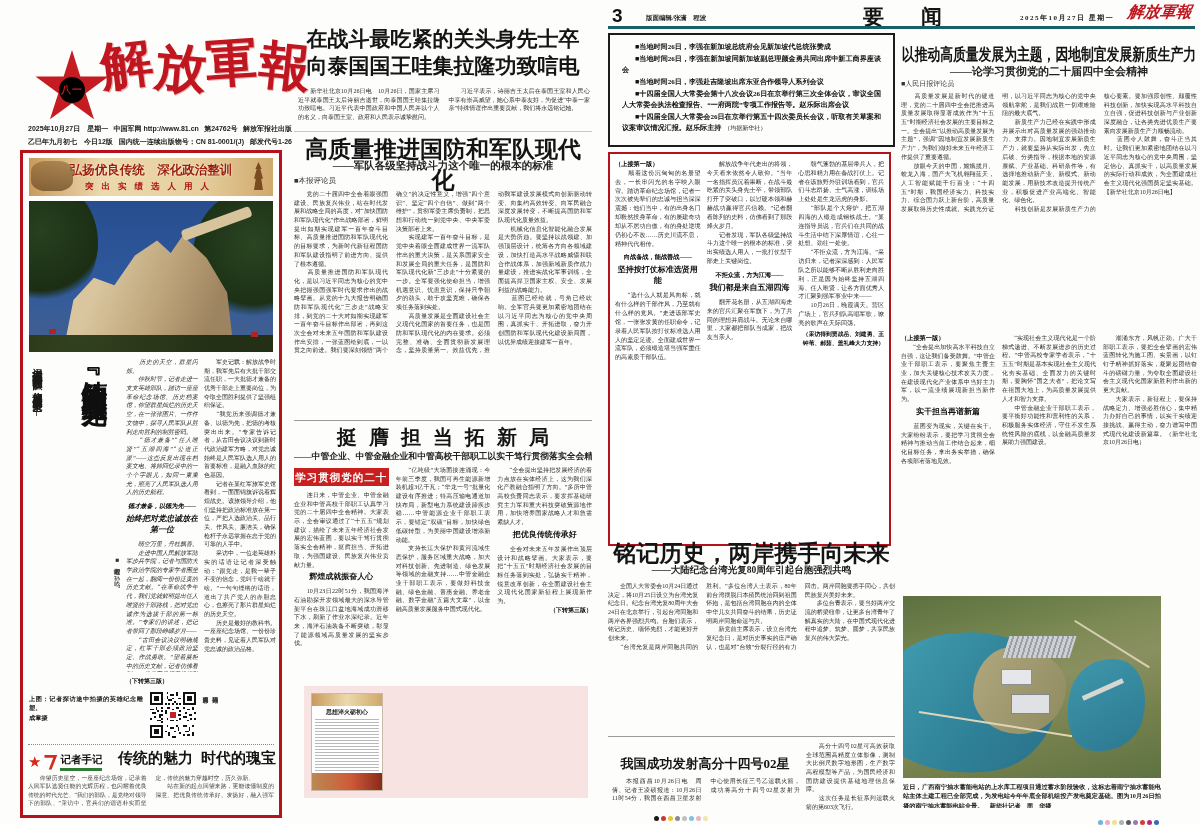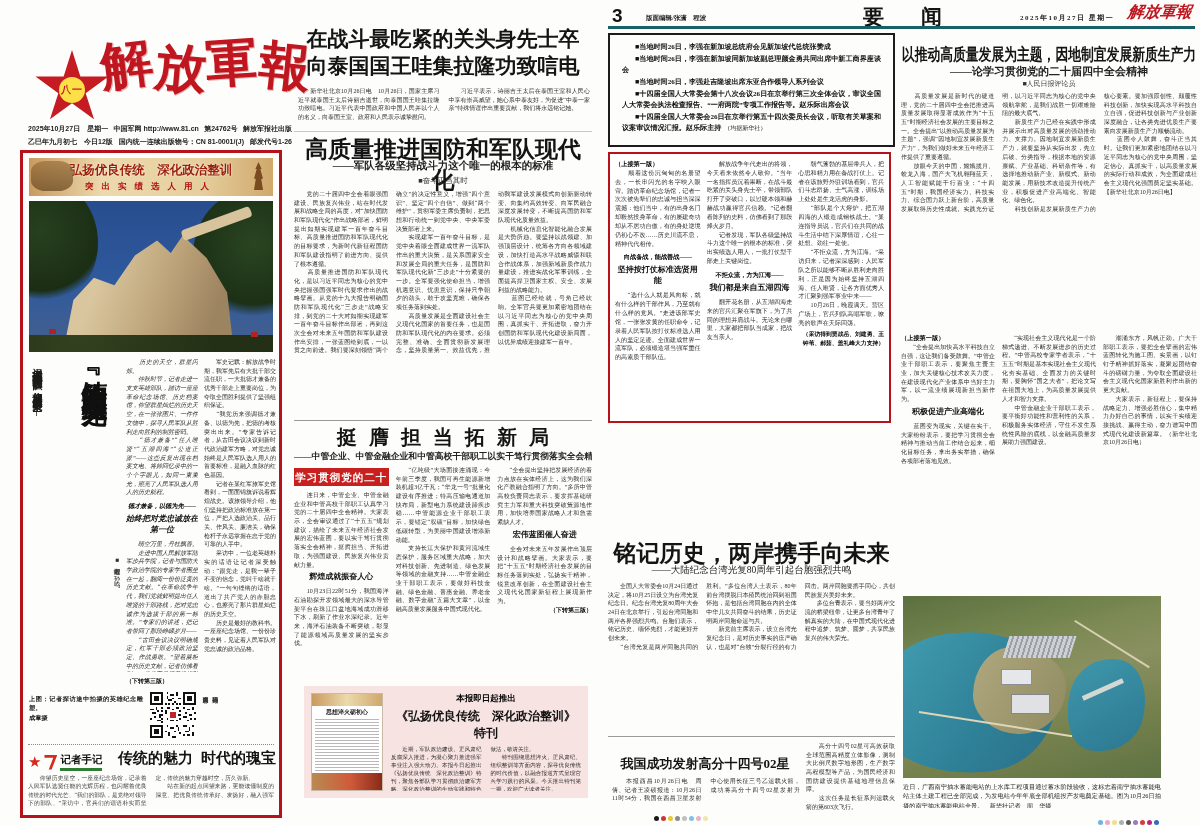--- a/index.html
+++ b/index.html
@@ -7,53 +7,53 @@
   body{font-family:"Liberation Serif","DejaVu Serif",serif;}
   #root{position:relative;width:1200px;height:825px;margin:0 auto;background:#fdfdfb;overflow:hidden;}
   .abs{position:absolute;}
   .bodytext{font-size:6px;line-height:1.45;text-align:justify;color:#2b2b2b;white-space:pre-line;overflow:hidden;}
   .cols2{column-count:2;column-gap:9px;}
   .cols3{column-count:3;column-gap:8px;}
   .flexcols{display:flex;gap:7px;}
   .flexcols>div{flex:1;overflow:hidden;}
   .headline{font-weight:900;color:#141414;text-align:center;font-family:"Liberation Serif","DejaVu Serif",serif;}
   .subtitle{font-weight:700;text-align:center;color:#222;white-space:nowrap;overflow:hidden;}
-  .byline{text-align:center;color:#333;}
+  .byline{color:#333;}
   .vert{writing-mode:vertical-rl;}
   .subhead-lead{font-size:6.2px;font-weight:700;text-align:center;margin-top:5px;}
   .subhead-main{font-size:8px;font-weight:700;text-align:center;margin:2px 0 5px;color:#111;}
   .jumpline{font-weight:700;}
   .redframe{border:3px solid #b5121b;}
   .redbox{border:2.5px solid #b5121b;background:#fff;}
   .redlabel{background:#c81f1f;color:#fff;font-family:"Liberation Sans","DejaVu Sans",sans-serif;font-weight:700;text-align:center;height:18px;line-height:18px;font-size:10.5px;margin:2px 0 5px;letter-spacing:1px;}
   .dot{width:5px;height:5px;border-radius:50%;display:inline-block;margin-right:2px;vertical-align:middle;}
   .mast-char{display:inline-block;font-weight:900;color:#bf161f;text-shadow:1px 1px 0 #e8b0b0;}
   .mast-char:nth-child(1){transform:rotate(-7deg) translateY(2px);}
   .mast-char:nth-child(2){transform:rotate(5deg) translateY(6px);}
   .mast-char:nth-child(3){transform:rotate(-4deg);}
   .mast-char:nth-child(4){transform:rotate(6deg) translateY(4px);}
   .info-row{display:flex;justify-content:space-between;font-size:7px;font-weight:700;color:#222;white-space:nowrap;font-family:"Liberation Sans","DejaVu Sans",sans-serif;}
   .brief-item{text-indent:13px;margin-bottom:1px;}
   .brief-src{font-size:6px;font-weight:400;margin-left:3px;}
   .script-logo{font-style:italic;font-weight:900;color:#bf161f;transform:skewX(-8deg);display:inline-block;}
-  .kaiti{font-weight:400;}
+  .kaiti{font-weight:700;}
   .photo{overflow:hidden;position:absolute;}
   .tree{position:absolute;border-radius:50%;}
   .caption{font-size:6.2px;line-height:1.5;text-align:justify;color:#222;white-space:pre-line;overflow:hidden;}
 </style>
 </head>
 <body>
 
 <div id="root">
 
   <div class="abs" style="left:0;top:0;width:600px;height:825px;">
 
     <div class="abs" style="left:34px;top:50px;width:76px;height:76px;">
       <div class="abs" style="left:0;top:0;width:76px;height:76px;background:#c41c22;clip-path:polygon(50% 0%,61% 35%,98% 35%,68% 57%,79% 91%,50% 70%,21% 91%,32% 57%,2% 35%,39% 35%);"></div>
-      <div class="abs" style="left:25px;top:27px;width:26px;height:26px;background:#fde047;border-radius:50%;text-align:center;">
+      <div class="abs" style="left:25px;top:27px;width:26px;height:26px;background:#000000;border-radius:50%;text-align:center;">
         <span style="font-size:10px;font-weight:900;color:#c41c22;line-height:26px;letter-spacing:1px;">八一</span>
       </div>
     </div>
 
     <div class="abs" style="left:102px;top:28px;width:202px;height:94px;display:flex;justify-content:space-between;font-size:52px;">
       <span class="mast-char">解</span>
       <span class="mast-char">放</span>
       <span class="mast-char">軍</span>
       <span class="mast-char">報</span>
     </div>
@@ -216,21 +216,21 @@
     </div>
     <div class="abs" style="left:118px;top:749px;width:158px;display:flex;justify-content:space-between;font-size:15px;font-weight:900;color:#141414;">
       <span>传统的魅力</span>
       <span>时代的瑰宝</span>
     </div>
     <div class="abs bodytext cols2" style="left:28px;top:774px;width:246px;height:40px;font-size:5.8px;color:#3c3c3c;">　　仰望历史星空，一座座纪念场馆，记录着人民军队选贤任能的光辉历程，也闪耀着优良传统的时代光芒。“我们的部队，是党绝对领导下的部队。”采访中，官兵们的话语朴实而坚定，传统的魅力穿越时空，历久弥新。
 　　站在新的起点回望来路，更能读懂制度的深意。把优良传统传承好、发扬好，融入强军实践、化为行动自觉，是我们这一代革命军人的使命所系，也是时代赋予的责任与荣光。</div>
 
     <div class="abs headline" style="left:294px;top:134px;width:298px;font-size:23px;">高质量推进国防和军队现代化</div>
     <div class="abs subtitle" style="left:294px;top:159px;width:298px;font-size:10.5px;">——军队各级坚持战斗力这个唯一的根本的标准</div>
-    <div class="abs byline" style="left:294px;top:176px;width:298px;font-size:7.5px;">■奋斗正当其时</div>
+    <div class="abs byline" style="left:294px;top:176px;width:298px;font-size:7.5px;">■本报评论员</div>
     <div class="abs bodytext cols3" style="left:294px;top:190px;width:298px;height:226px;">　　党的二十届四中全会着眼强国建设、民族复兴伟业，站在时代发展和战略全局的高度，对“加快国防和军队现代化”作出战略部署，鲜明提出如期实现建军一百年奋斗目标、高质量推进国防和军队现代化的目标要求，为新时代新征程国防和军队建设指明了前进方向、提供了根本遵循。
 　　高质量推进国防和军队现代化，是以习近平同志为核心的党中央把握强国强军时代要求作出的战略擘画。从党的十九大报告明确国防和军队现代化“三步走”战略安排，到党的二十大对如期实现建军一百年奋斗目标作出部署，再到这次全会对未来五年国防和军队建设作出安排，一张蓝图绘到底，一以贯之向前进。我们要深刻领悟“两个确立”的决定性意义，增强“四个意识”、坚定“四个自信”、做到“两个维护”，贯彻军委主席负责制，把思想和行动统一到党中央、中央军委决策部署上来。
 　　实现建军一百年奋斗目标，是党中央着眼全面建成世界一流军队作出的重大决策，是关系国家安全和发展全局的重大任务，是国防和军队现代化新“三步走”十分紧要的一步。全军要强化使命担当，增强机遇意识、忧患意识，保持只争朝夕的劲头，敢于攻坚克难，确保各项任务落到实处。
 　　高质量发展是全面建设社会主义现代化国家的首要任务，也是国防和军队现代化的内在要求。必须完整、准确、全面贯彻新发展理念，坚持质量第一、效益优先，推动我军建设发展模式向创新驱动转变、向集约高效转变、向军民融合深度发展转变，不断提高国防和军队现代化质量效益。
 　　机械化信息化智能化融合发展是大势所趋。要坚持以战领建、加强顶层设计，统筹各方向各领域建设，加快打造高水平战略威慑和联合作战体系，加强新域新质作战力量建设，推进实战化军事训练，全面提高捍卫国家主权、安全、发展利益的战略能力。
 　　蓝图已经绘就，号角已经吹响。全军官兵要更加紧密地团结在以习近平同志为核心的党中央周围，真抓实干、开拓进取，奋力开创国防和军队现代化建设新局面，以优异成绩迎接建军一百年。</div>
     <div class="abs" style="left:294px;top:420px;width:298px;border-top:1px solid #9a9a9a;"></div>
 
     <div class="abs headline" style="left:294px;top:424px;width:298px;font-size:20px;letter-spacing:12px;text-indent:12px;">挺膺担当拓新局</div>
     <div class="abs subtitle" style="left:294px;top:451px;width:298px;font-size:8.8px;">——中管企业、中管金融企业和中管高校干部职工以实干笃行贯彻落实全会精神</div>
@@ -238,39 +238,33 @@
       <div>
         <div class="redlabel">学习贯彻党的二十届四中全会精神</div>
         <div class="bodytext">　　连日来，中管企业、中管金融企业和中管高校干部职工认真学习党的二十届四中全会精神。大家表示，全会审议通过了“十五五”规划建议，描绘了未来五年经济社会发展的宏伟蓝图，要以实干笃行贯彻落实全会精神，挺膺担当、开拓进取，为强国建设、民族复兴伟业贡献力量。</div>
         <div class="subhead-main">辉煌成就振奋人心</div>
         <div class="bodytext">　　10月23日22时51分，我国海洋石油勘探开发领域最大的深水导管架平台在珠江口盆地海域成功滑移下水，刷新了作业水深纪录。近年来，海洋石油装备不断突破，彰显了能源领域高质量发展的坚实步伐。</div>
       </div>
       <div class="bodytext">　　“亿吨级”大场面接连涌现：今年前三季度，我国可再生能源新增装机超3亿千瓦；“华龙一号”批量化建设有序推进；特高压输电通道加快布局，新型电力系统建设蹄疾步稳……中管能源企业干部职工表示，要锚定“双碳”目标，加快绿色低碳转型，为美丽中国建设增添新动能。
 　　支持长江大保护和黄河流域生态保护，服务区域重大战略，加大对科技创新、先进制造、绿色发展等领域的金融支持……中管金融企业干部职工表示，要做好科技金融、绿色金融、普惠金融、养老金融、数字金融“五篇大文章”，以金融高质量发展服务中国式现代化。</div>
       <div>
         <div class="bodytext">　　“全会提出坚持把发展经济的着力点放在实体经济上，这为我们深化产教融合指明了方向。”多所中管高校负责同志表示，要发挥基础研究主力军和重大科技突破策源地作用，加快培养国家战略人才和急需紧缺人才。</div>
-        <div class="subhead-main">宏伟蓝图催人奋进</div>
+        <div class="subhead-main">把优良传统传承好</div>
         <div class="bodytext">　　全会对未来五年发展作出顶层设计和战略擘画。大家表示，要把“十五五”时期经济社会发展的目标任务落到实处，弘扬实干精神，锐意改革创新，在全面建设社会主义现代化国家新征程上展现新作为。</div>
         <div class="jumpline" style="font-size:6px;text-align:right;">（下转第三版）</div>
       </div>
     </div>
 
     <div class="abs" style="left:304px;top:686px;width:284px;height:112px;background:#f7e3e2;display:flex;gap:8px;padding:7px;">
       <div style="width:72px;height:98px;background:#fff;border:1px solid #c9b9a9;overflow:hidden;flex:none;">
         <div style="height:12px;background:linear-gradient(90deg,#c99a5e,#ecd9ad,#cfa86b);"></div>
         <div style="font-size:6px;font-weight:900;text-align:center;margin:2px 0;color:#222;">思想淬火砺初心</div>
         <div style="height:52px;margin:0 3px;background:repeating-linear-gradient(#b9b9b9 0 1px,transparent 1px 3px);"></div>
         <div style="height:18px;margin-top:2px;background:linear-gradient(90deg,#b98a52,#cf5a3a 55%,#8a2a1a);"></div>
       </div>
-      <div style="flex:1;overflow:hidden;">
-        <div style="font-size:8.5px;font-weight:700;text-align:center;">本报即日起推出</div>
-        <div style="font-size:12px;font-weight:900;text-align:center;margin:3px 0 4px;color:#101010;">《弘扬优良传统　深化政治整训》特刊</div>
-        <div class="bodytext cols2" style="height:58px;font-size:5.5px;">　　近期，军队政治建设、正风肃纪反腐深入推进，为凝心聚力推进强军事业注入强大动力。本报今日起推出《弘扬优良传统　深化政治整训》特刊，聚焦各部队学习贯彻政治建军方略、深化政治整训的生动实践和特色做法，敬请关注。
-　　特刊围绕思想淬火、正风肃纪、组织整训等方面内容，探寻优良传统的时代价值，以融合报道方式呈现官兵学习践行的风采。今天推出特刊第一期，欢迎广大读者关注。</div>
-      </div>
     </div>
   </div>
 
   <div class="abs" style="left:600px;top:0;width:600px;height:825px;">
 
     <div class="abs" style="left:12px;top:5px;font-size:19px;font-weight:900;font-family:'Liberation Sans','DejaVu Sans',sans-serif;color:#111;">3</div>
     <div class="abs" style="left:46px;top:14px;font-size:6.5px;color:#222;font-weight:700;">版面编辑/张潇　程波</div>
     <div class="abs headline" style="left:240px;top:3px;width:125px;font-size:21px;letter-spacing:8px;text-indent:8px;">要　闻</div>
     <div class="abs" style="left:420px;top:13px;font-size:7px;letter-spacing:1.5px;color:#222;font-weight:700;">2025年10月27日 星期一</div>
     <div class="abs" style="left:528px;top:2px;">
@@ -279,21 +273,21 @@
     <div class="abs" style="left:8px;top:26px;width:587px;height:3px;background:#176066;"></div>
 
     <div class="abs" style="left:8px;top:33px;width:287px;height:114px;border:2px solid #1c1c1c;padding:7px 12px;font-size:7.1px;font-weight:700;line-height:1.55;text-align:justify;color:#111;overflow:hidden;">
       <div class="brief-item">■当地时间26日，李强在新加坡总统府会见新加坡代总统张赞成</div>
       <div class="brief-item">■当地时间26日，李强在新加坡同新加坡副总理颜金勇共同出席中新工商界座谈会</div>
       <div class="brief-item">■当地时间26日，李强赴吉隆坡出席东亚合作领导人系列会议</div>
       <div class="brief-item">■十四届全国人大常委会第十八次会议26日在京举行第三次全体会议，审议全国人大常委会执法检查报告、“一府两院”专项工作报告等。赵乐际出席会议</div>
       <div class="brief-item"><span>■十四届全国人大常委会26日在京举行第五十四次委员长会议，听取有关草案和议案审议情况汇报。赵乐际主持</span><span class="brief-src">（均据新华社）</span></div>
     </div>
 
-    <div class="abs redbox flexcols" style="left:8px;top:152px;width:283px;height:271px;padding:6px 5px;gap:6px;">
+    <div class="abs redbox flexcols" style="left:8px;top:152px;width:283px;height:394px;padding:6px 5px;gap:6px;">
       <div>
         <div class="jumpline" style="font-size:6.2px;">（上接第一版）</div>
         <div class="bodytext" style="font-size:6.1px;">　　顺着这份沉甸甸的名册望去，一长串闪光的名字映入眼帘。踏访革命纪念场馆，记者一次次被先辈们的忠诚与担当深深震撼：他们当中，有的出身名门却毅然投身革命，有的屡建奇功却从不居功自傲，有的身处逆境仍初心不改……历史川流不息，精神代代相传。</div>
         <div class="subhead-lead">向战备战，能战善战——</div>
         <div class="subhead-main">坚持按打仗标准选贤用能</div>
         <div class="bodytext" style="font-size:6.1px;">　　“选什么人就是风向标，就有什么样的干部作风，乃至就有什么样的党风。”走进该部军史馆，一张张发黄的任职命令，记录着人民军队按打仗标准选人用人的坚定足迹。全面建成世界一流军队，必须锻造堪当强军重任的高素质干部队伍。</div>
       </div>
       <div>
         <div class="bodytext" style="font-size:6.1px;">　　解放战争年代走出的将领，今天看来依然令人敬仰。“当年一名指挥员沉着果断，在战斗最吃紧的关头身先士卒，带领部队打开了突破口，以过硬本领和赫赫战功赢得官兵信赖。”记者翻看陈列的史料，仿佛看到了那段烽火岁月。
 　　记者发现，军队各级坚持战斗力这个唯一的根本的标准，突出实绩选人用人，一批打仗型干部走上关键岗位。</div>
@@ -332,21 +326,21 @@
     <div class="abs bodytext cols3" style="left:301px;top:92px;width:296px;height:236px;">　　高质量发展是新时代的硬道理，党的二十届四中全会把推进高质量发展取得显著成效作为“十五五”时期经济社会发展的主要目标之一。全会提出“以推动高质量发展为主题”，强调“因地制宜发展新质生产力”，为我们做好未来五年经济工作提供了重要遵循。
 　　放眼今天的中国，嫦娥揽月、蛟龙入海，国产大飞机翱翔蓝天，人工智能赋能千行百业：“十四五”时期，我国经济实力、科技实力、综合国力跃上新台阶，高质量发展取得历史性成就。实践充分证明，以习近平同志为核心的党中央领航掌舵，是我们战胜一切艰难险阻的最大底气。
 　　新质生产力已经在实践中形成并展示出对高质量发展的强劲推动力、支撑力。因地制宜发展新质生产力，就要坚持从实际出发，先立后破、分类指导，根据本地的资源禀赋、产业基础、科研条件等，有选择地推动新产业、新模式、新动能发展，用新技术改造提升传统产业，积极促进产业高端化、智能化、绿色化。
 　　科技创新是发展新质生产力的核心要素。要加强原创性、颠覆性科技创新，加快实现高水平科技自立自强，促进科技创新与产业创新深度融合，让各类先进优质生产要素向发展新质生产力顺畅流动。
 　　蓝图令人鼓舞，奋斗正当其时。让我们更加紧密地团结在以习近平同志为核心的党中央周围，坚定信心、真抓实干，以高质量发展的实际行动和成效，为全面建成社会主义现代化强国奠定坚实基础。【新华社北京10月26日电】</div>
 
     <div class="abs flexcols" style="left:301px;top:334px;width:296px;height:258px;">
       <div>
         <div class="jumpline" style="font-size:6.2px;">（上接第一版）</div>
         <div class="bodytext">　　“全会提出加快高水平科技自立自强，这让我们备受鼓舞。”中管企业干部职工表示，要聚焦主责主业，加大关键核心技术攻关力度，在建设现代化产业体系中当好主力军，以一流业绩展现新担当新作为。</div>
-        <div class="subhead-main">积极促进产业高端化</div>
+        <div class="subhead-main">实干担当再谱新篇</div>
         <div class="bodytext">　　蓝图变为现实，关键在实干。大家纷纷表示，要把学习贯彻全会精神与推动当前工作结合起来，细化目标任务，拿出务实举措，确保各项部署落地见效。</div>
       </div>
       <div class="bodytext">　　“实现社会主义现代化是一个阶梯式递进、不断发展进步的历史过程。”中管高校专家学者表示，“十五五”时期是基本实现社会主义现代化夯实基础、全面发力的关键时期，要胸怀“国之大者”，把论文写在祖国大地上，为高质量发展提供人才和智力支撑。
 　　中管金融企业干部职工表示，要平衡好功能性和营利性的关系，积极服务实体经济，守住不发生系统性风险的底线，以金融高质量发展助力强国建设。</div>
       <div class="bodytext">　　潮涌东方，风帆正劲。广大干部职工表示，要把全会擘画的宏伟蓝图转化为施工图、实景画，以钉钉子精神抓好落实，凝聚起团结奋斗的磅礴力量，为夺取全面建设社会主义现代化国家新胜利作出新的更大贡献。
 　　大家表示，新征程上，要保持战略定力、增强必胜信心，集中精力办好自己的事情，以实干实绩迎接挑战、赢得主动，奋力谱写中国式现代化建设新篇章。（新华社北京10月26日电）</div>
     </div>
 
     <div class="photo" style="left:303px;top:596px;width:258px;height:182px;background:linear-gradient(165deg,#5c7040 0%,#6d7f4a 18%,#7d8a55 32%,#8a9060 48%,#75814d 72%,#5e7242 100%);">
       <div class="abs" style="left:-12%;top:20%;width:72%;height:78%;background:linear-gradient(135deg,#44a0b2,#2f8198 60%,#2a7089);border-radius:45% 55% 40% 60%/50% 45% 55% 50%;transform:rotate(-8deg);"></div>

